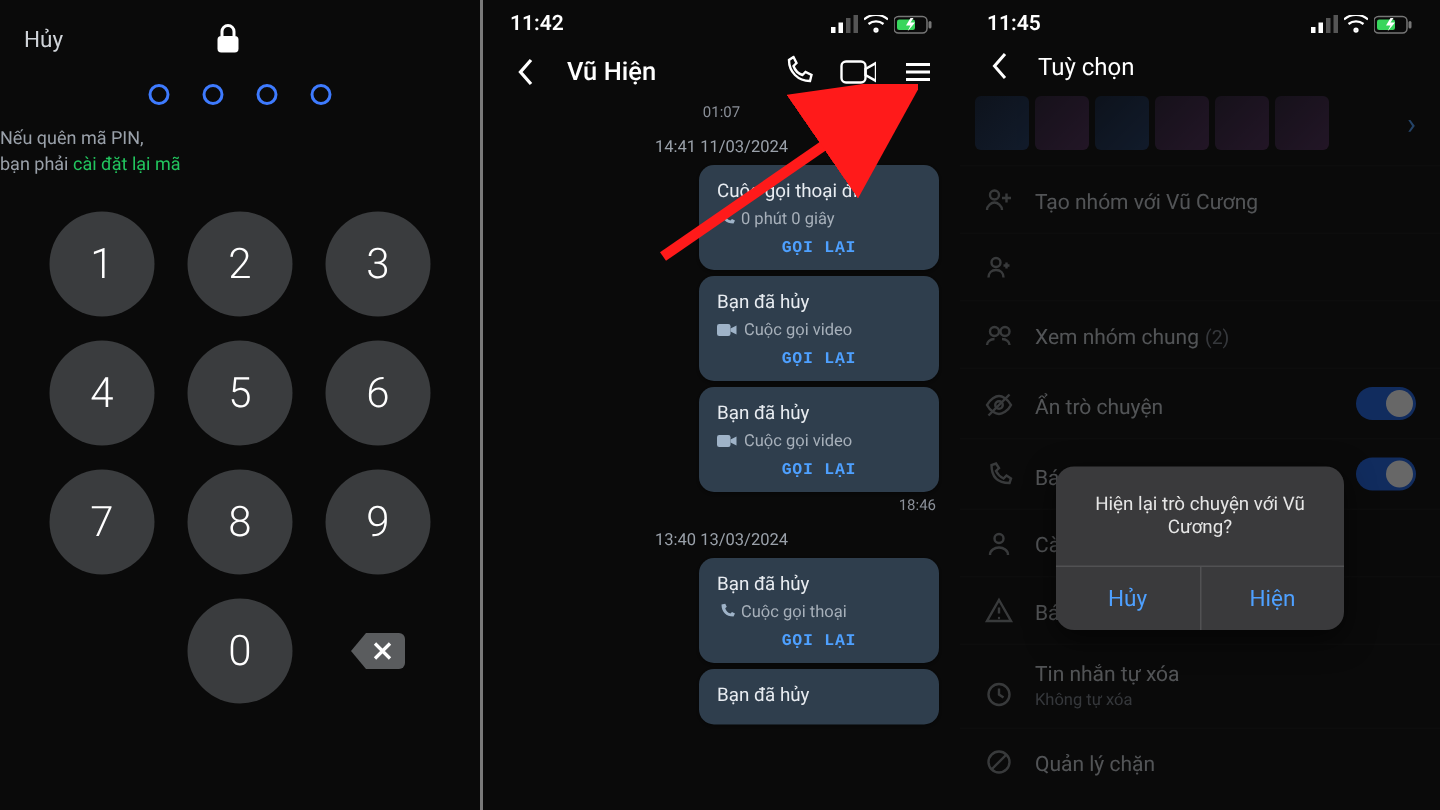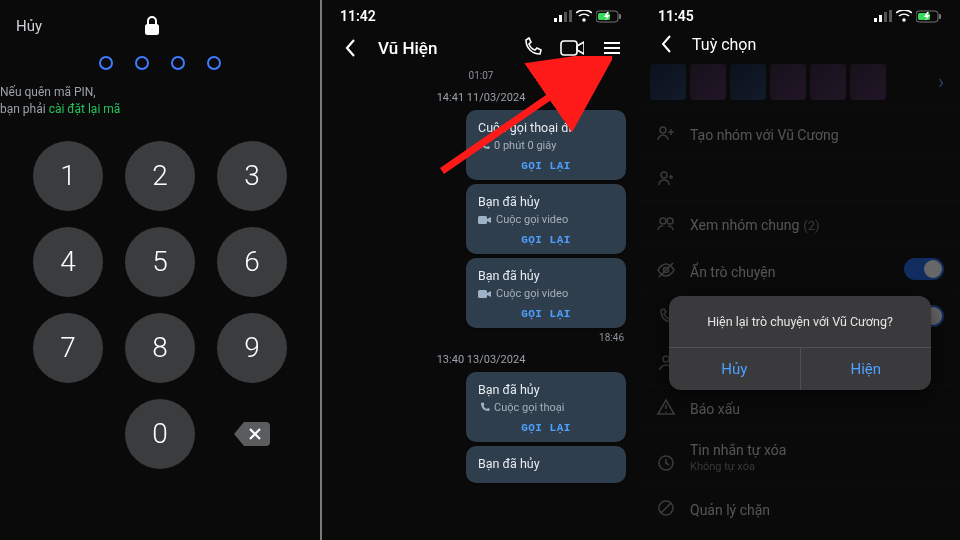--- a/index.html
+++ b/index.html
@@ -68,22 +68,22 @@
   .thumb-arrow { margin-left:auto; color:#4ea0ff; font-size:20px; padding-right:6px; }
   .opt-row { display:flex; align-items:flex-end; gap:14px; padding:12px 16px; font-size:14px; color:#c7ccd3; border-top:1px solid rgba(255,255,255,.04); }
   .opt-row .count { color:#7b828c; font-size:13px; margin-left:4px; }
   .opt-row .sub { display:block; font-size:11px; color:#7b828c; margin-top:2px; }
   .opt-icon { width:20px; height:20px; opacity:.65; display:flex; align-items:center; justify-content:center; }
   .toggle { margin-left:auto; width:40px; height:22px; background:#1d63e8; border-radius:11px; position:relative; }
   .toggle::after { content:""; position:absolute; right:2px; top:2px; width:18px; height:18px; background:#fff; border-radius:50%; }
   .dimmed { opacity:.38; }
 
   .dialog {
-    position:absolute; left:50%; top:296px; transform:translateX(-50%);
-    width:262px; background:#3a3a3c; border-radius:12px;
+    position:absolute; left:50%; top:311px; transform:translateX(-50%);
+    width:192px; background:#3a3a3c; border-radius:12px;
     box-shadow:0 6px 20px rgba(0,0,0,.55);
     overflow:hidden;
   }
   .dialog .dmsg { padding:18px 10px; text-align:center; font-size:12.5px; color:#e6e6e6; }
   .dialog .dbtns { display:flex; border-top:1px solid rgba(255,255,255,.12); }
   .dialog .dbtn { flex:1; padding:12px 0; text-align:center; font-size:15px; color:#4ea0ff; }
   .dialog .dbtn + .dbtn { border-left:1px solid rgba(255,255,255,.12); }
 
   .sig svg, .wifi svg, .batt svg { display:block; }
 </style>

